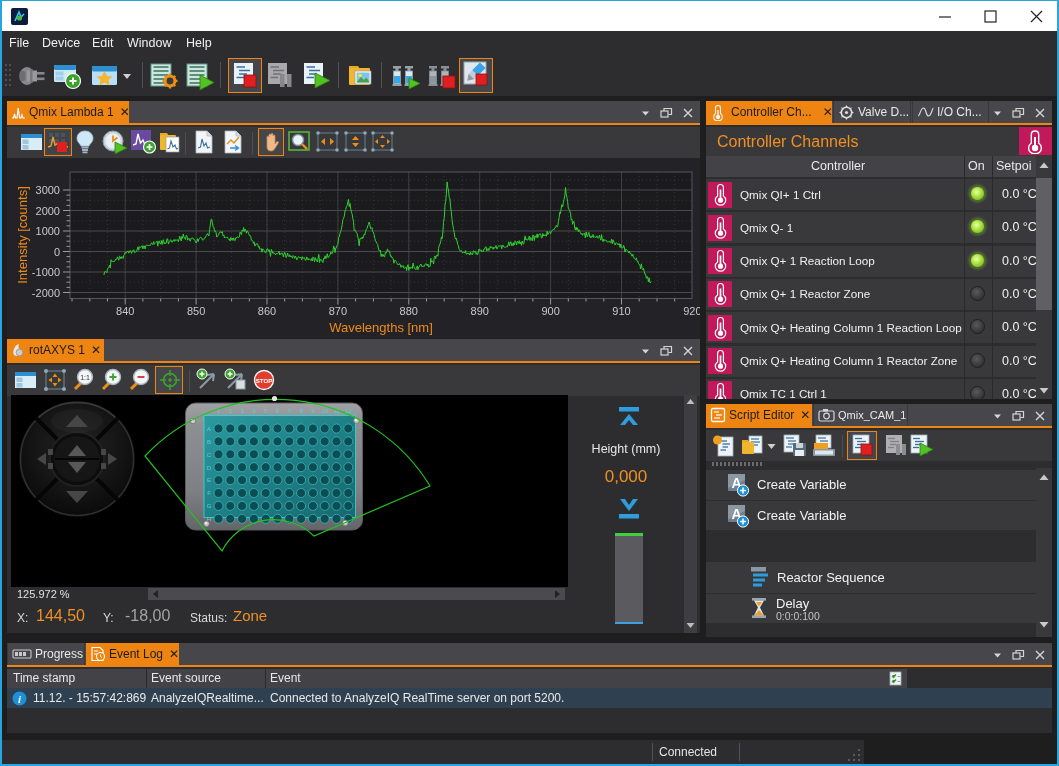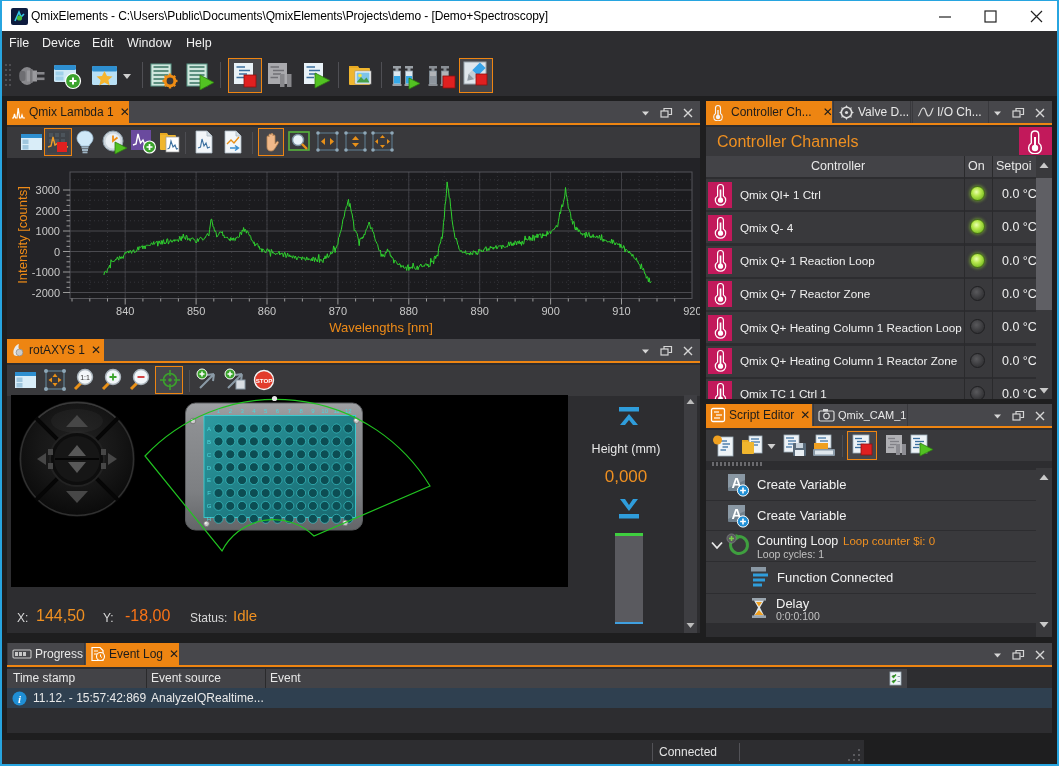--- a/index.html
+++ b/index.html
@@ -29,21 +29,20 @@
 .vline{position:absolute;width:1px;background:#2a2a2c}
 .glyph{fill:none;stroke:#d6d6d6;stroke-width:1.2}
 </style></head><body>
 
 <div id="titlebar">
  <svg class="abs" style="left:10px;top:7px" width="17" height="17">
       <rect width="17" height="17" rx="2" fill="#0d1b3e"></rect>
       <path d="M4 13 L8 4 L10 9 L13 6" stroke="#35c8e8" stroke-width="1.6" fill="none"></path>
       <circle cx="8.5" cy="10" r="2.6" fill="#49b838"></circle>
     </svg>
- <span class="ttl">QmixElements - C:\Users\Public\Documents\QmixElements\Projects\demo - [Demo+Spectroscopy]</span>
  <svg class="abs" style="left:933px;top:7px" width="22" height="17">
       <line x1="5" y1="9" x2="17" y2="9" stroke="#222" stroke-width="1.2"></line>
     </svg>
  <svg class="abs" style="left:978px;top:7px" width="22" height="17">
       <rect x="6" y="3" width="11" height="11" fill="none" stroke="#222" stroke-width="1.2"></rect>
     </svg>
  <svg class="abs" style="left:1024px;top:7px" width="22" height="17">
       <path d="M6 3 L17 14 M17 3 L6 14" stroke="#222" stroke-width="1.2"></path>
     </svg>
 </div>
@@ -759,28 +758,39 @@
           <circle cx="195.5" cy="128.7" r="2.8" fill="#c9c9c9" stroke="#6f6f6f" stroke-width="0.8"></circle>
           <circle cx="194.8" cy="127.99999999999999" r="1.1" fill="#f2f2f2"></circle>
           <circle cx="334.3" cy="127.9" r="2.8" fill="#c9c9c9" stroke="#6f6f6f" stroke-width="0.8"></circle>
           <circle cx="333.6" cy="127.2" r="1.1" fill="#f2f2f2"></circle>
         </g>
         <path d="M 134 61 A 180 180 0 0 1 419 91 L 303 141 A 58 58 0 0 0 211 156 Z" fill="none" stroke="#21c421" stroke-width="1.2"></path>
         <circle cx="263.5" cy="3.5" r="2.6" fill="#e8e8e8"></circle>
       </svg>
     </div>
 
+ <div class="abs" style="left:0;top:248px;width:561px;height:14px">
+   <span class="abs" style="left:10px;top:1px;font-size:11px;color:#e0e0e0">125.972 %</span>
+   <div class="abs" style="left:141px;top:1px;width:417px;height:12px;background:#4a4a4f">
+     <svg class="abs" style="left:3px;top:2px" width="10" height="8">
+          <path d="M7 0 L2 4 L7 8 Z" fill="#232326"></path>
+        </svg>
+     <svg class="abs" style="right:3px;top:2px" width="10" height="8">
+          <path d="M3 0 L8 4 L3 8 Z" fill="#232326"></path>
+        </svg>
+   </div>
+ </div>
 
  <div class="abs" style="left:0;top:262px;width:561px;height:32px;color:#d8d8d8;font-size:12px">
    <span class="abs" style="left:10px;top:10px">X:</span>
    <span class="abs" style="left:29px;top:6px;color:#ef9021;font-size:16px">144,50</span>
    <span class="abs" style="left:96px;top:10px">Y:</span>
-   <span class="abs" style="left:118px;top:6px;color:#f97316;font-size:16px">-18,00</span>
+   <span class="abs" style="left:118px;top:6px;color:#a3a3a3;font-size:16px">-18,00</span>
    <span class="abs" style="left:183px;top:10px">Status:</span>
-   <span class="abs" style="left:226px;top:6px;color:#ef9021;font-size:15px">Idle</span>
+   <span class="abs" style="left:226px;top:6px;color:#ef9021;font-size:15px">Zone</span>
  </div>
 
  <div class="abs" style="left:561px;top:56px;width:116px;height:238px">
    <svg class="abs" style="left:49px;top:10px" width="24" height="24">
         <rect x="2" y="2" width="20" height="4.5" fill="#2f9ddb"></rect>
         <path d="M12 9 L3 20 L8 20 L12 15 L16 20 L21 20 Z" fill="#2f9ddb"></path>
       </svg>
    <div class="abs" style="left:0;top:47px;width:116px;text-align:center;color:#e8e8e8;font-size:12.5px">Height (mm)</div>
    <div class="abs" style="left:0;top:72px;width:116px;text-align:center;color:#ef9021;font-size:17px">0,000</div>
    <svg class="abs" style="left:49px;top:102px" width="24" height="26">
@@ -882,21 +892,21 @@
         <div class="vline" style="left:286px;top:-2px;height:35px"></div>
       </div>
       <div class="abs" style="left:0;top:35.3px;width:330px;height:31px;background:#39393c">
         <div class="abs" style="left:2px;top:2.5px;width:24px;height:26px;background:#c2195b">
           <svg style="position:absolute;left:5.5px;top:1px" width="13" height="24">
             <path d="M6.5 1.5 C8.3 1.5 9.4 2.8 9.4 4.4 L9.4 13 C10.9 14 11.7 15.4 11.7 17.2 C11.7 20 9.4 22.2 6.5 22.2 C3.6 22.2 1.3 20 1.3 17.2 C1.3 15.4 2.1 14 3.6 13 L3.6 4.4 C3.6 2.8 4.7 1.5 6.5 1.5 Z" fill="none" stroke="#fff" stroke-width="1.2"></path>
             <circle cx="6.5" cy="17.2" r="2.6" fill="#fff"></circle>
             <line x1="6.5" y1="15.5" x2="6.5" y2="6.5" stroke="#fff" stroke-width="1.7"></line>
           </svg>
         </div>
-        <span class="abs" style="left:34px;top:8.5px;color:#f0f0f0;font-size:11.7px;white-space:nowrap">Qmix Q- 4</span>
+        <span class="abs" style="left:34px;top:8.5px;color:#f0f0f0;font-size:11.7px;white-space:nowrap">Qmix Q- 1</span>
         <div class="led on abs" style="left:264px;top:7px"></div>
         <span class="abs" style="left:296px;top:8px;color:#f0f0f0;font-size:12.5px">0.0 °C</span>
         <div class="vline" style="left:258px;top:-2px;height:35px"></div>
         <div class="vline" style="left:286px;top:-2px;height:35px"></div>
       </div>
       <div class="abs" style="left:0;top:68.6px;width:330px;height:31px;background:#39393c">
         <div class="abs" style="left:2px;top:2.5px;width:24px;height:26px;background:#c2195b">
           <svg style="position:absolute;left:5.5px;top:1px" width="13" height="24">
             <path d="M6.5 1.5 C8.3 1.5 9.4 2.8 9.4 4.4 L9.4 13 C10.9 14 11.7 15.4 11.7 17.2 C11.7 20 9.4 22.2 6.5 22.2 C3.6 22.2 1.3 20 1.3 17.2 C1.3 15.4 2.1 14 3.6 13 L3.6 4.4 C3.6 2.8 4.7 1.5 6.5 1.5 Z" fill="none" stroke="#fff" stroke-width="1.2"></path>
             <circle cx="6.5" cy="17.2" r="2.6" fill="#fff"></circle>
@@ -910,21 +920,21 @@
         <div class="vline" style="left:286px;top:-2px;height:35px"></div>
       </div>
       <div class="abs" style="left:0;top:101.89999999999999px;width:330px;height:31px;background:#39393c">
         <div class="abs" style="left:2px;top:2.5px;width:24px;height:26px;background:#c2195b">
           <svg style="position:absolute;left:5.5px;top:1px" width="13" height="24">
             <path d="M6.5 1.5 C8.3 1.5 9.4 2.8 9.4 4.4 L9.4 13 C10.9 14 11.7 15.4 11.7 17.2 C11.7 20 9.4 22.2 6.5 22.2 C3.6 22.2 1.3 20 1.3 17.2 C1.3 15.4 2.1 14 3.6 13 L3.6 4.4 C3.6 2.8 4.7 1.5 6.5 1.5 Z" fill="none" stroke="#fff" stroke-width="1.2"></path>
             <circle cx="6.5" cy="17.2" r="2.6" fill="#fff"></circle>
             <line x1="6.5" y1="15.5" x2="6.5" y2="6.5" stroke="#fff" stroke-width="1.7"></line>
           </svg>
         </div>
-        <span class="abs" style="left:34px;top:8.5px;color:#f0f0f0;font-size:11.7px;white-space:nowrap">Qmix Q+ 7 Reactor Zone</span>
+        <span class="abs" style="left:34px;top:8.5px;color:#f0f0f0;font-size:11.7px;white-space:nowrap">Qmix Q+ 1 Reactor Zone</span>
         <div class="led off abs" style="left:264px;top:7px"></div>
         <span class="abs" style="left:296px;top:8px;color:#f0f0f0;font-size:12.5px">0.0 °C</span>
         <div class="vline" style="left:258px;top:-2px;height:35px"></div>
         <div class="vline" style="left:286px;top:-2px;height:35px"></div>
       </div>
       <div class="abs" style="left:0;top:135.2px;width:330px;height:31px;background:#39393c">
         <div class="abs" style="left:2px;top:2.5px;width:24px;height:26px;background:#c2195b">
           <svg style="position:absolute;left:5.5px;top:1px" width="13" height="24">
             <path d="M6.5 1.5 C8.3 1.5 9.4 2.8 9.4 4.4 L9.4 13 C10.9 14 11.7 15.4 11.7 17.2 C11.7 20 9.4 22.2 6.5 22.2 C3.6 22.2 1.3 20 1.3 17.2 C1.3 15.4 2.1 14 3.6 13 L3.6 4.4 C3.6 2.8 4.7 1.5 6.5 1.5 Z" fill="none" stroke="#fff" stroke-width="1.2"></path>
             <circle cx="6.5" cy="17.2" r="2.6" fill="#fff"></circle>
@@ -1120,42 +1130,28 @@
       <div class="abs" style="left:0;top:32.5px;width:330px;height:29.5px;background:#39393c">
         <div class="abs" style="left:21px;top:3px"><svg width="23" height="24">
             <rect x="1" y="1" width="17" height="17" rx="1" fill="#6f7f8c"></rect>
             <path d="M1 1 h17 v6 l-17 8 Z" fill="#8a98a4"></path>
             <text x="9.5" y="15" font-size="14" font-weight="bold" text-anchor="middle" fill="#fff" font-family="Liberation Sans">A</text>
             <circle cx="16" cy="17.5" r="5.6" fill="#1f8fd6" stroke="#fff" stroke-width="1"></circle>
             <path d="M16 14.6 V20.4 M13.1 17.5 H18.9" stroke="#fff" stroke-width="1.6"></path>
           </svg></div>
         <span class="abs" style="left:51px;top:7px;color:#f2f2f2;font-size:13px">Create Variable</span>
       </div>
-      <div class="abs" style="left:0;top:63px;width:330px;height:29.5px;background:#39393c">
-        <svg class="abs" style="left:5px;top:9px" width="12" height="10">
-          <path d="M1 2.5 L6 8 L11 2.5" fill="none" stroke="#e8e8e8" stroke-width="1.8"></path>
-        </svg>
-        <div class="abs" style="left:20px;top:2px"><svg width="26" height="26">
-            <path d="M13 3.5 A 8.5 8.5 0 1 1 5.5 8" fill="none" stroke="#3f9f3f" stroke-width="3"></path>
-            <path d="M9.5 1 L16 3.5 L10 7.5 Z" fill="#3f9f3f"></path>
-            <circle cx="5.5" cy="5.5" r="4.6" fill="#5a5a5e" stroke="#8a8a8e" stroke-width="0.6"></circle>
-            <path d="M5.5 3 V8 M3 5.5 H8" stroke="#7ad04a" stroke-width="1.5"></path>
-          </svg></div>
-        <span class="abs" style="left:51px;top:2.5px;color:#f2f2f2;font-size:12.5px">Counting Loop</span>
-        <span class="abs" style="left:137px;top:4px;color:#ef9021;font-size:11.5px">Loop counter $i: 0</span>
-        <span class="abs" style="left:51px;top:16.5px;color:#c2c2c2;font-size:10.5px">Loop cycles: 1</span>
-      </div>
       <div class="abs" style="left:0;top:93.5px;width:330px;height:31px;background:#39393c">
         <div class="abs" style="left:43px;top:4px"><svg width="22" height="22">
             <rect x="2" y="1" width="15" height="4.5" fill="#8a98a4"></rect>
             <rect x="4" y="7.5" width="15" height="3" fill="#2f9ddb"></rect>
             <rect x="4" y="12.5" width="12" height="3" fill="#2f9ddb"></rect>
             <rect x="4" y="17.5" width="9" height="3" fill="#2f9ddb"></rect>
           </svg></div>
-        <span class="abs" style="left:71px;top:8px;color:#f2f2f2;font-size:13px">Function Connected</span>
+        <span class="abs" style="left:71px;top:8px;color:#f2f2f2;font-size:13px">Reactor Sequence</span>
       </div>
       <div class="abs" style="left:0;top:125.5px;width:330px;height:29.5px;background:#39393c">
         <div class="abs" style="left:44px;top:3px"><svg width="20" height="22">
             <rect x="2" y="1" width="14" height="2.6" fill="#9aa5ae"></rect>
             <rect x="2" y="18.4" width="14" height="2.6" fill="#9aa5ae"></rect>
             <path d="M4 3.6 L14 3.6 L10 10.5 L14 18.4 L4 18.4 L8 10.5 Z" fill="#dfe7ec"></path>
             <path d="M6 5 L12 5 L9 9.5 Z" fill="#f0a020"></path>
             <path d="M9 13 L13.4 18 L4.6 18 Z" fill="#f0a020"></path>
           </svg></div>
         <span class="abs" style="left:70px;top:2px;color:#f2f2f2;font-size:13px">Delay</span>
@@ -1226,20 +1222,21 @@
       </svg>
  </div>
 
  <div class="abs" style="left:0;top:45px;width:1045px;height:20px;background:#2f4050;color:#e8e8e8;font-size:12px">
   <svg class="abs" style="left:5px;top:3px" width="15" height="15">
         <circle cx="7.5" cy="7.5" r="7" fill="#1f8fd6"></circle>
         <text x="7.5" y="11.5" font-size="11" text-anchor="middle" fill="#fff" font-family="Liberation Serif" font-style="italic" font-weight="bold">i</text>
       </svg>
   <span class="abs" style="left:26px;top:3px">11.12. - 15:57:42:869</span>
   <span class="abs" style="left:144px;top:3px">AnalyzeIQRealtime...</span>
+  <span class="abs" style="left:263px;top:3px">Connected to AnalyzeIQ RealTime server on port 5200.</span>
  </div>
 </div>
 
 <div id="statusbar">
  <div class="abs" style="left:651px;top:3px;width:1px;height:18px;background:#525257"></div>
  <span class="abs" style="left:658px;top:5px">Connected</span>
  <div class="abs" style="left:738px;top:3px;width:1px;height:18px;background:#525257"></div>
  <svg class="abs" style="right:3px;bottom:2px" width="14" height="14">
       <g fill="#6a6a6e">
         <circle cx="12" cy="12" r="1"></circle>

